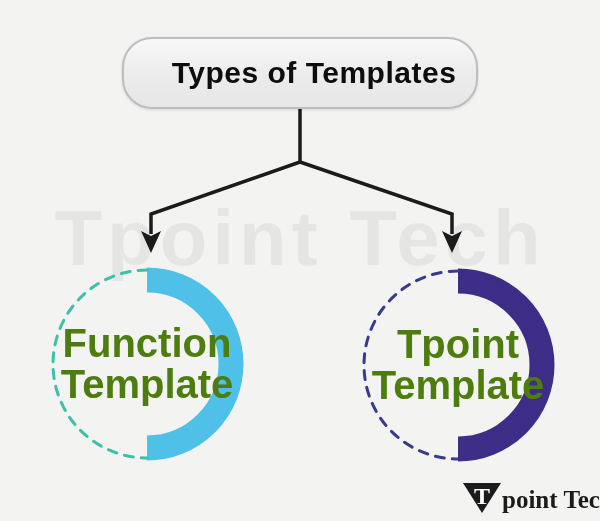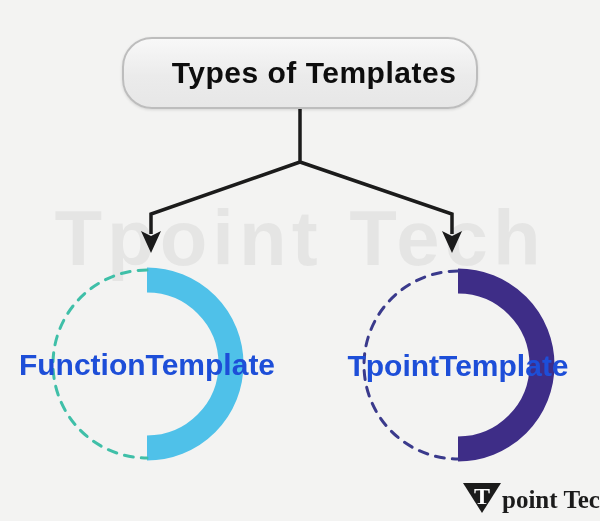--- a/index.html
+++ b/index.html
@@ -35,22 +35,22 @@
   }
   .title-box span {
     font-size:30px; font-weight:bold; color:#0d0d0d; letter-spacing:0.5px;
   }
   .node { position:absolute; width:220px; height:220px; }
   .node-left  { left:37px;  top:254px; }
   .node-right { left:348px; top:255px; }
   .ring { position:absolute; left:0; top:0; }
   .node-label {
     position:absolute; left:0; top:0; width:220px; height:220px;
-    display:flex; flex-direction:row; align-items:center; justify-content:center;
-    font-size:30px; font-weight:bold; color:#1d4ed8; line-height:41px;
+    display:flex; flex-direction:column; align-items:center; justify-content:center;
+    font-size:40px; font-weight:bold; color:#4d7c0f; line-height:41px;
     text-align:center;
   }
   .logo { position:absolute; left:458px; top:478px; }
 </style>
 </head>
 <body>
 
 <div class="canvas">
 
   <div class="watermark">Tpoint Tech</div>

